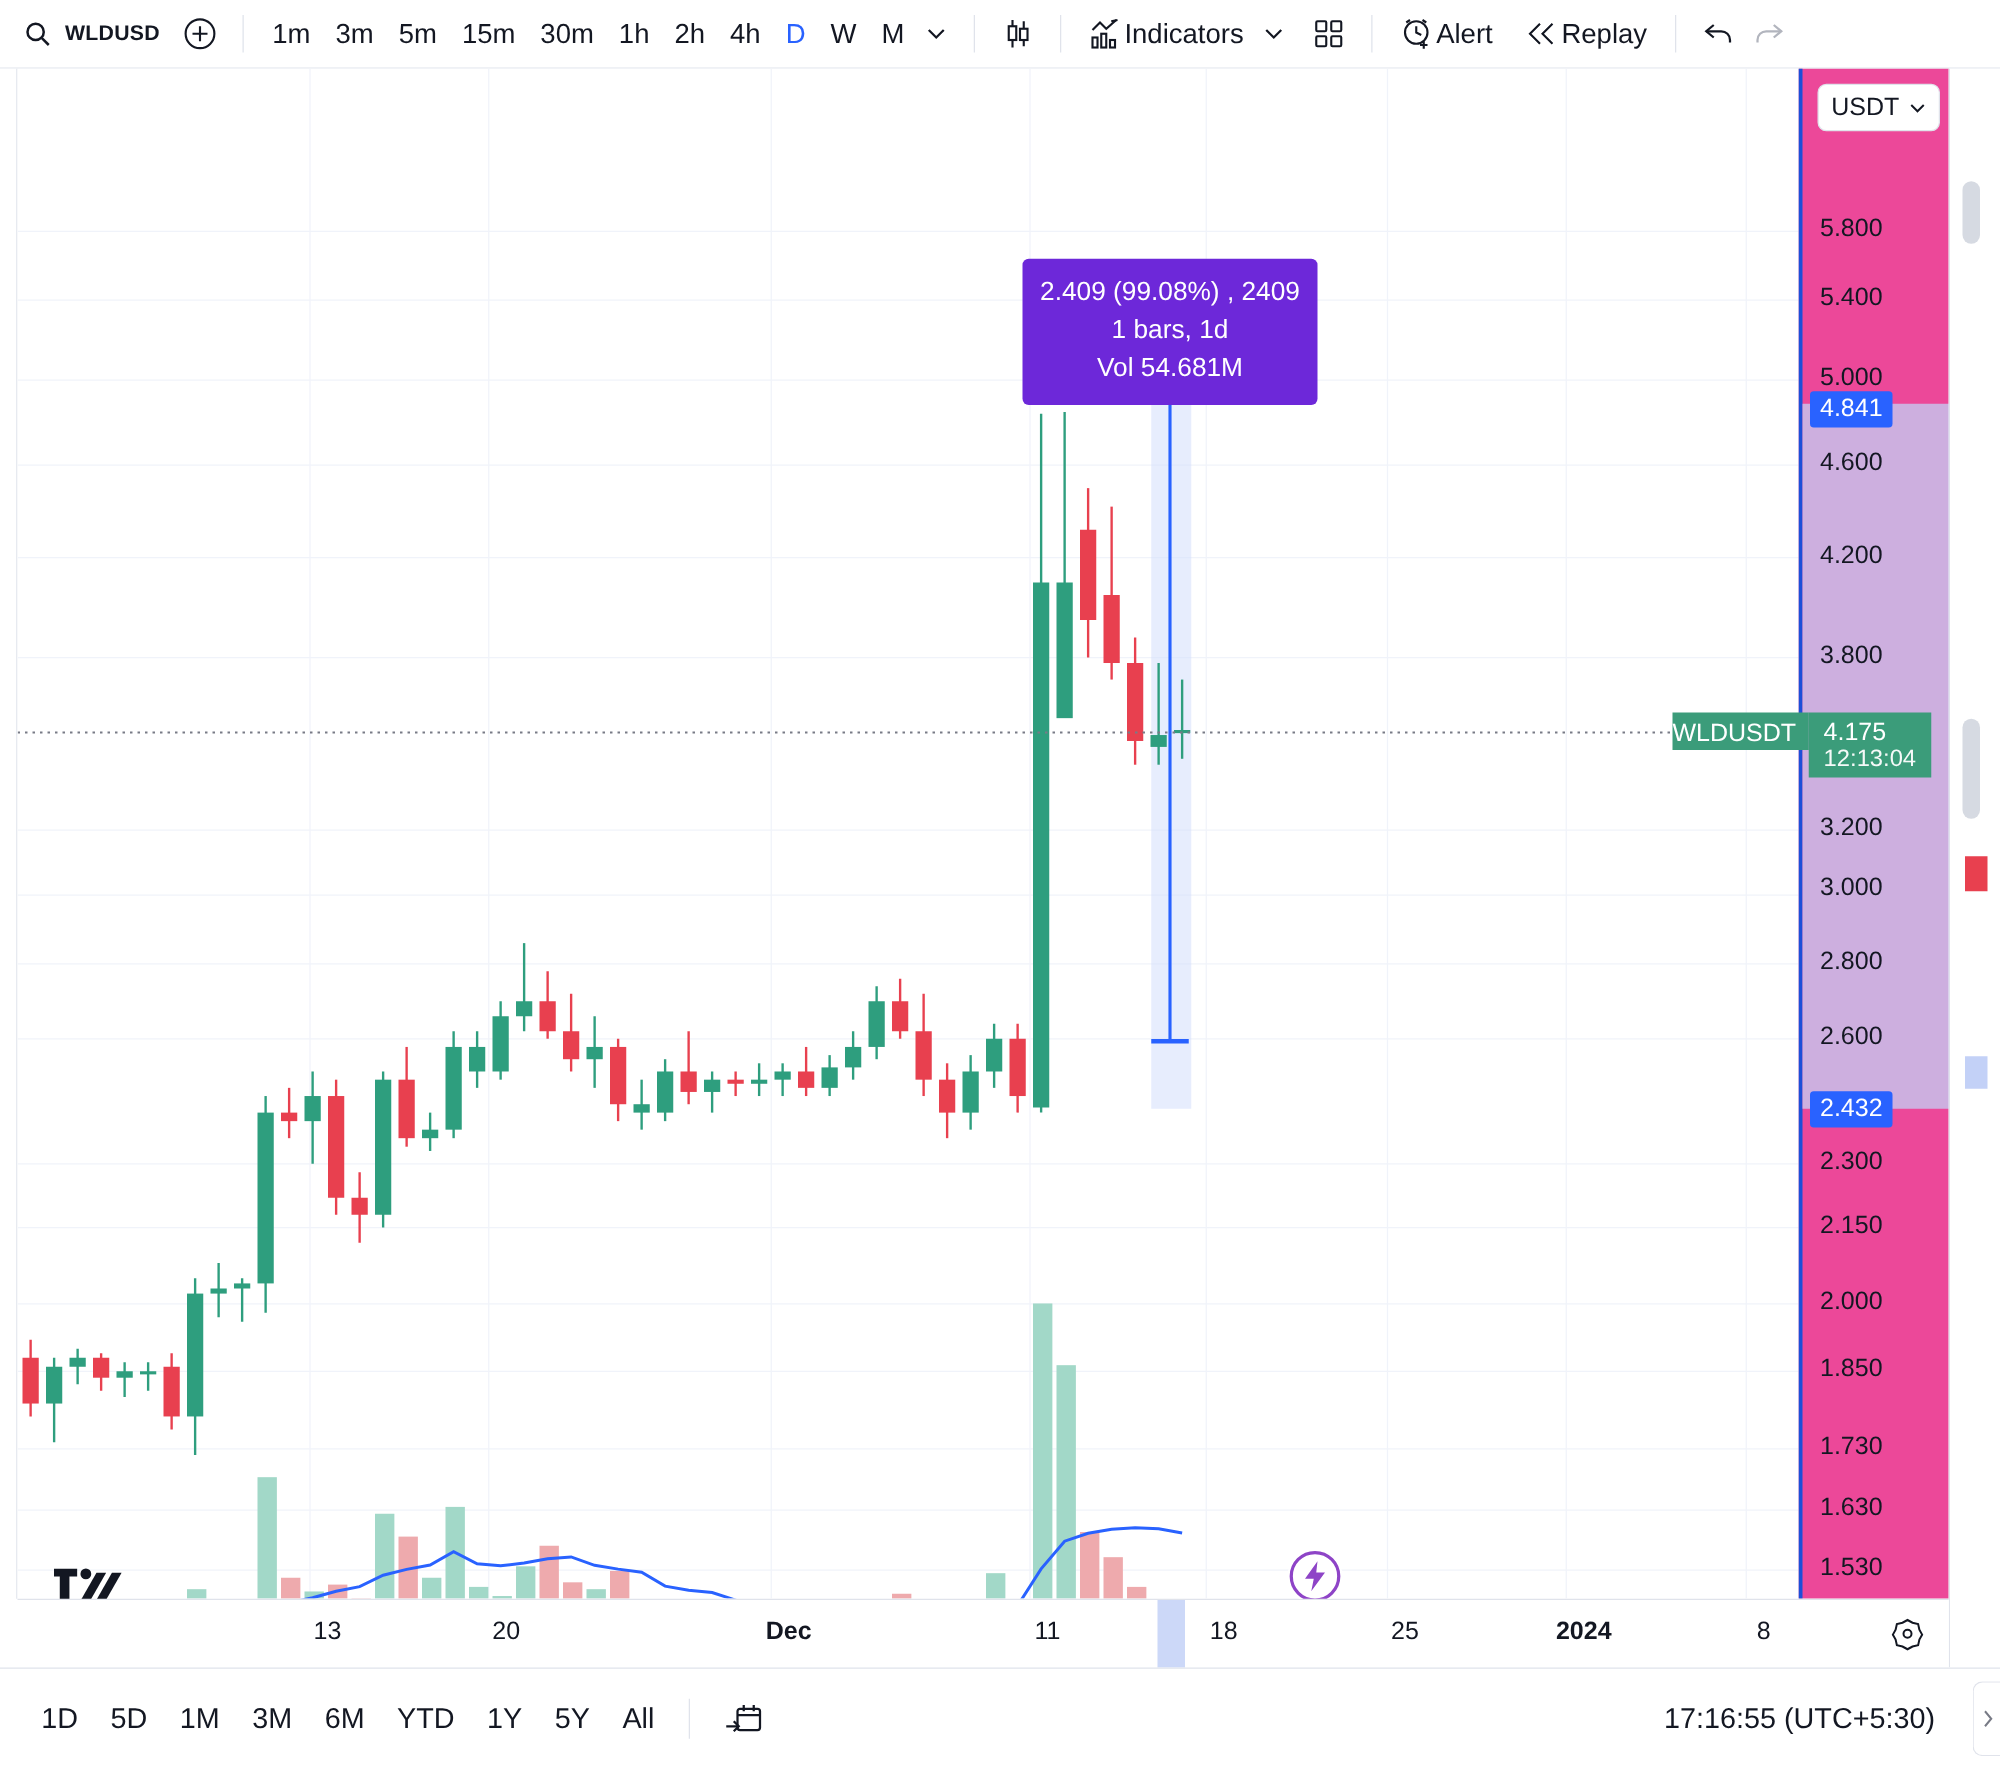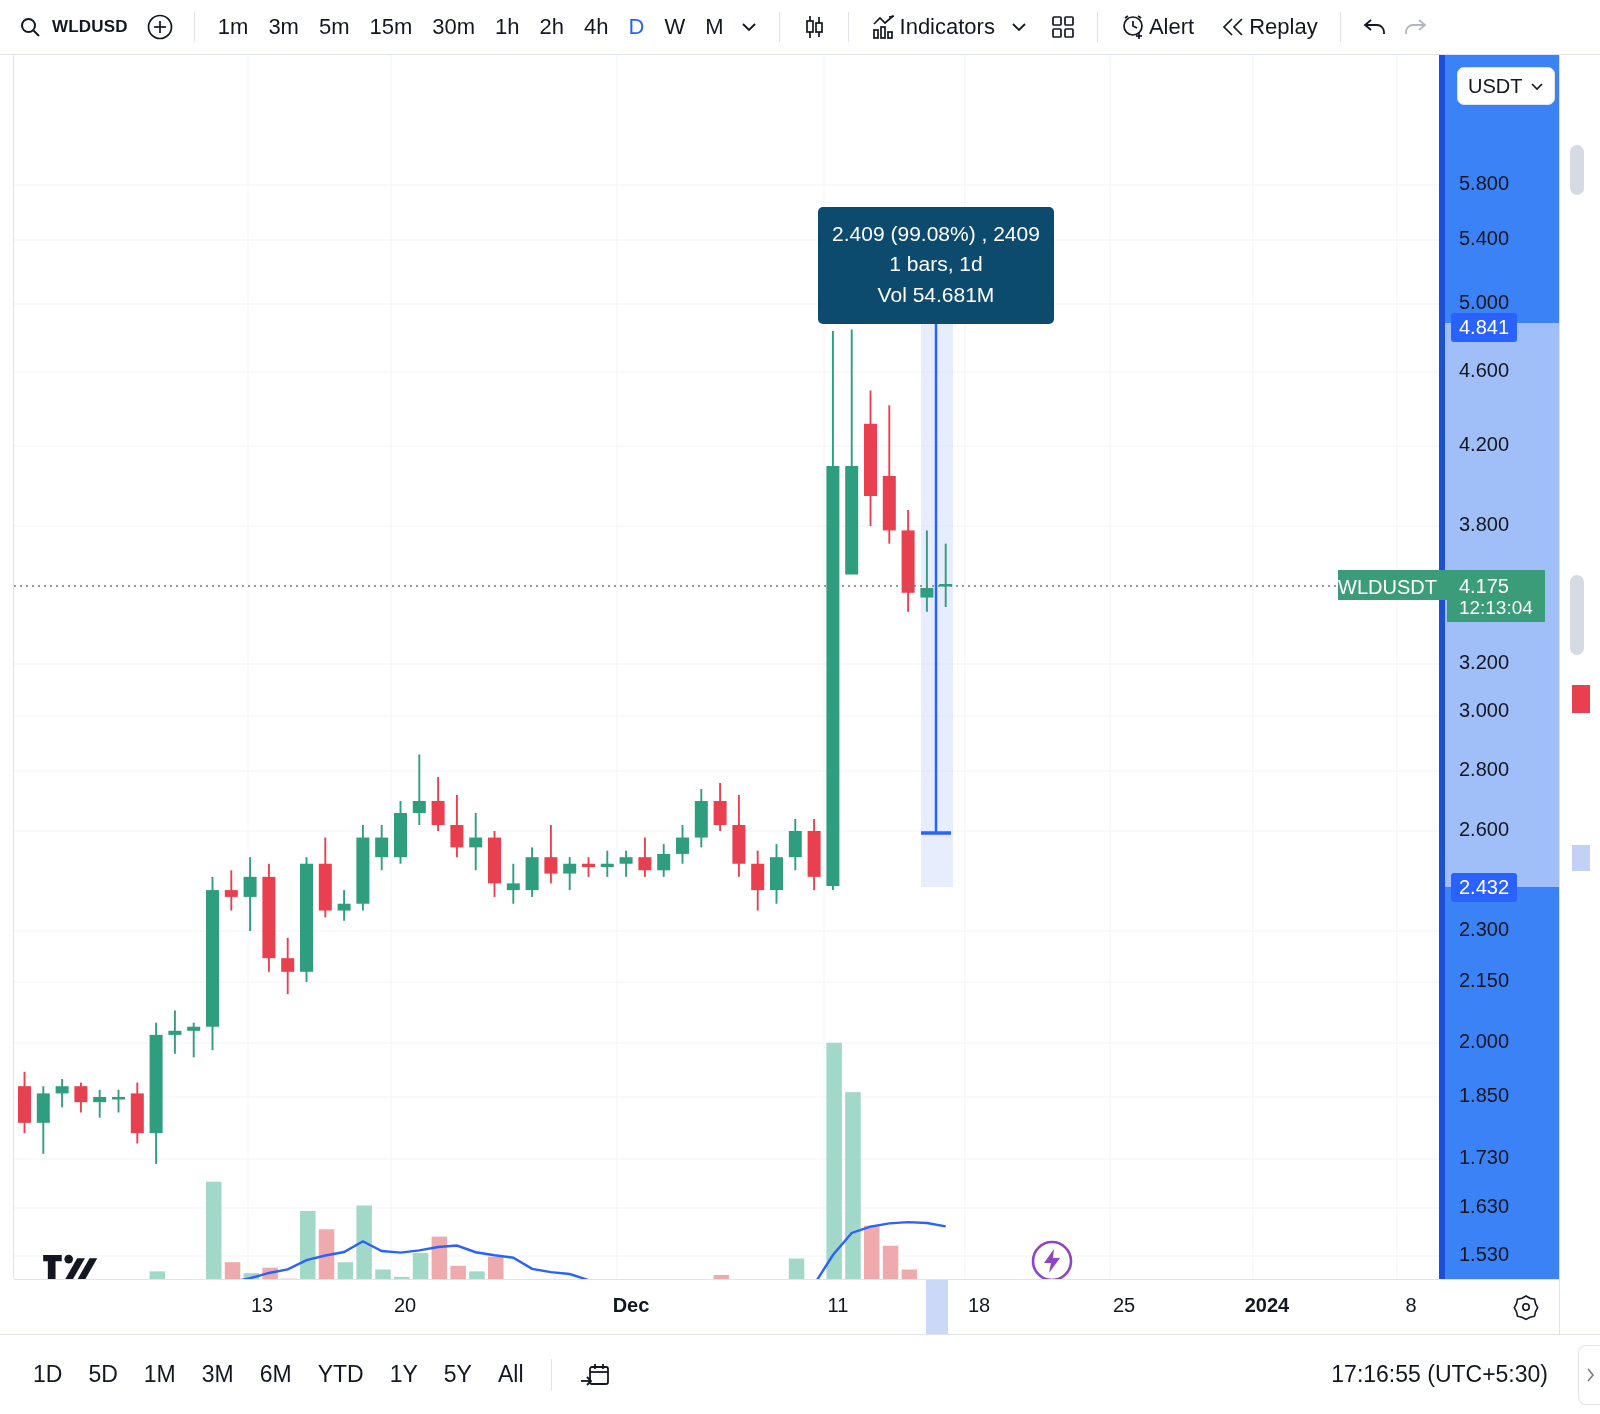--- a/index.html
+++ b/index.html
@@ -38,21 +38,21 @@
   #leftgutter{ position:absolute; left:0; top:0; width:14px; height:1224px;
      background:#ffffff; border-right:1px solid #e0e3eb;}
   #pane{
     position:absolute; left:14px; top:0; width:1425px; height:1224px;
     overflow:hidden; background:#fff;
   }
 
   
   #priceaxis{
     position:absolute; left:1439px; top:0; width:120px; height:1224px;
-    background:#3b82f6; border-left:6px solid #1d4ed8;
+    background:#ec4899; border-left:3px solid #1d4ed8;
   }
   .pl{ position:absolute; left:14px; font-size:20px; color:#131722; white-space:nowrap; }
   .range-shade{ position:absolute; left:0; width:120px; background:#c3d1f7; opacity:.75;}
   .pane-shade{ position:absolute; background:#d3dffb; opacity:.55; }
   .badge-blue{
     position:absolute; left:6px; background:#2962ff; color:#fff;
     font-size:20px; padding:3px 8px; border-radius:3px; white-space:nowrap;
   }
   #unit-select{
     position:absolute; left:12px; top:12px; width:98px; height:38px;
@@ -76,21 +76,21 @@
   #rs-thumb{ position:absolute; left:10px; top:90px; width:14px; height:50px;
      background:#d6dae2; border-radius:7px; }
   #rs-thumb2{ position:absolute; left:10px; top:520px; width:14px; height:80px;
      background:#d6dae2; border-radius:7px; }
   #rs-red{ position:absolute; left:12px; top:630px; width:18px; height:28px; background:#e8404f;}
   #rs-blue{ position:absolute; left:12px; top:790px; width:18px; height:26px; background:#c3d1f7;}
 
   
   #measure-tip{
     position:absolute; left:818px; top:152px; width:236px;
-    background:#0c4a6e; color:#fff; border-radius:5px;
+    background:#6d28d9; color:#fff; border-radius:5px;
     padding:12px 6px 14px 6px; text-align:center; z-index:50;
     font-size:21px; line-height:1.45;
   }
 
   
   #timeaxis{ position:absolute; left:14px; top:1224px; width:1545px; height:55px;
      background:#fff; border-top:1px solid #e0e3eb; }
   .tl{ position:absolute; top:14px; font-size:20px; color:#131722; transform:translateX(-50%); }
   .tl.bold{ font-weight:700; }
   #ta-shade{ position:absolute; top:0; width:22px; height:55px; background:#c3d1f7; opacity:.85;}

